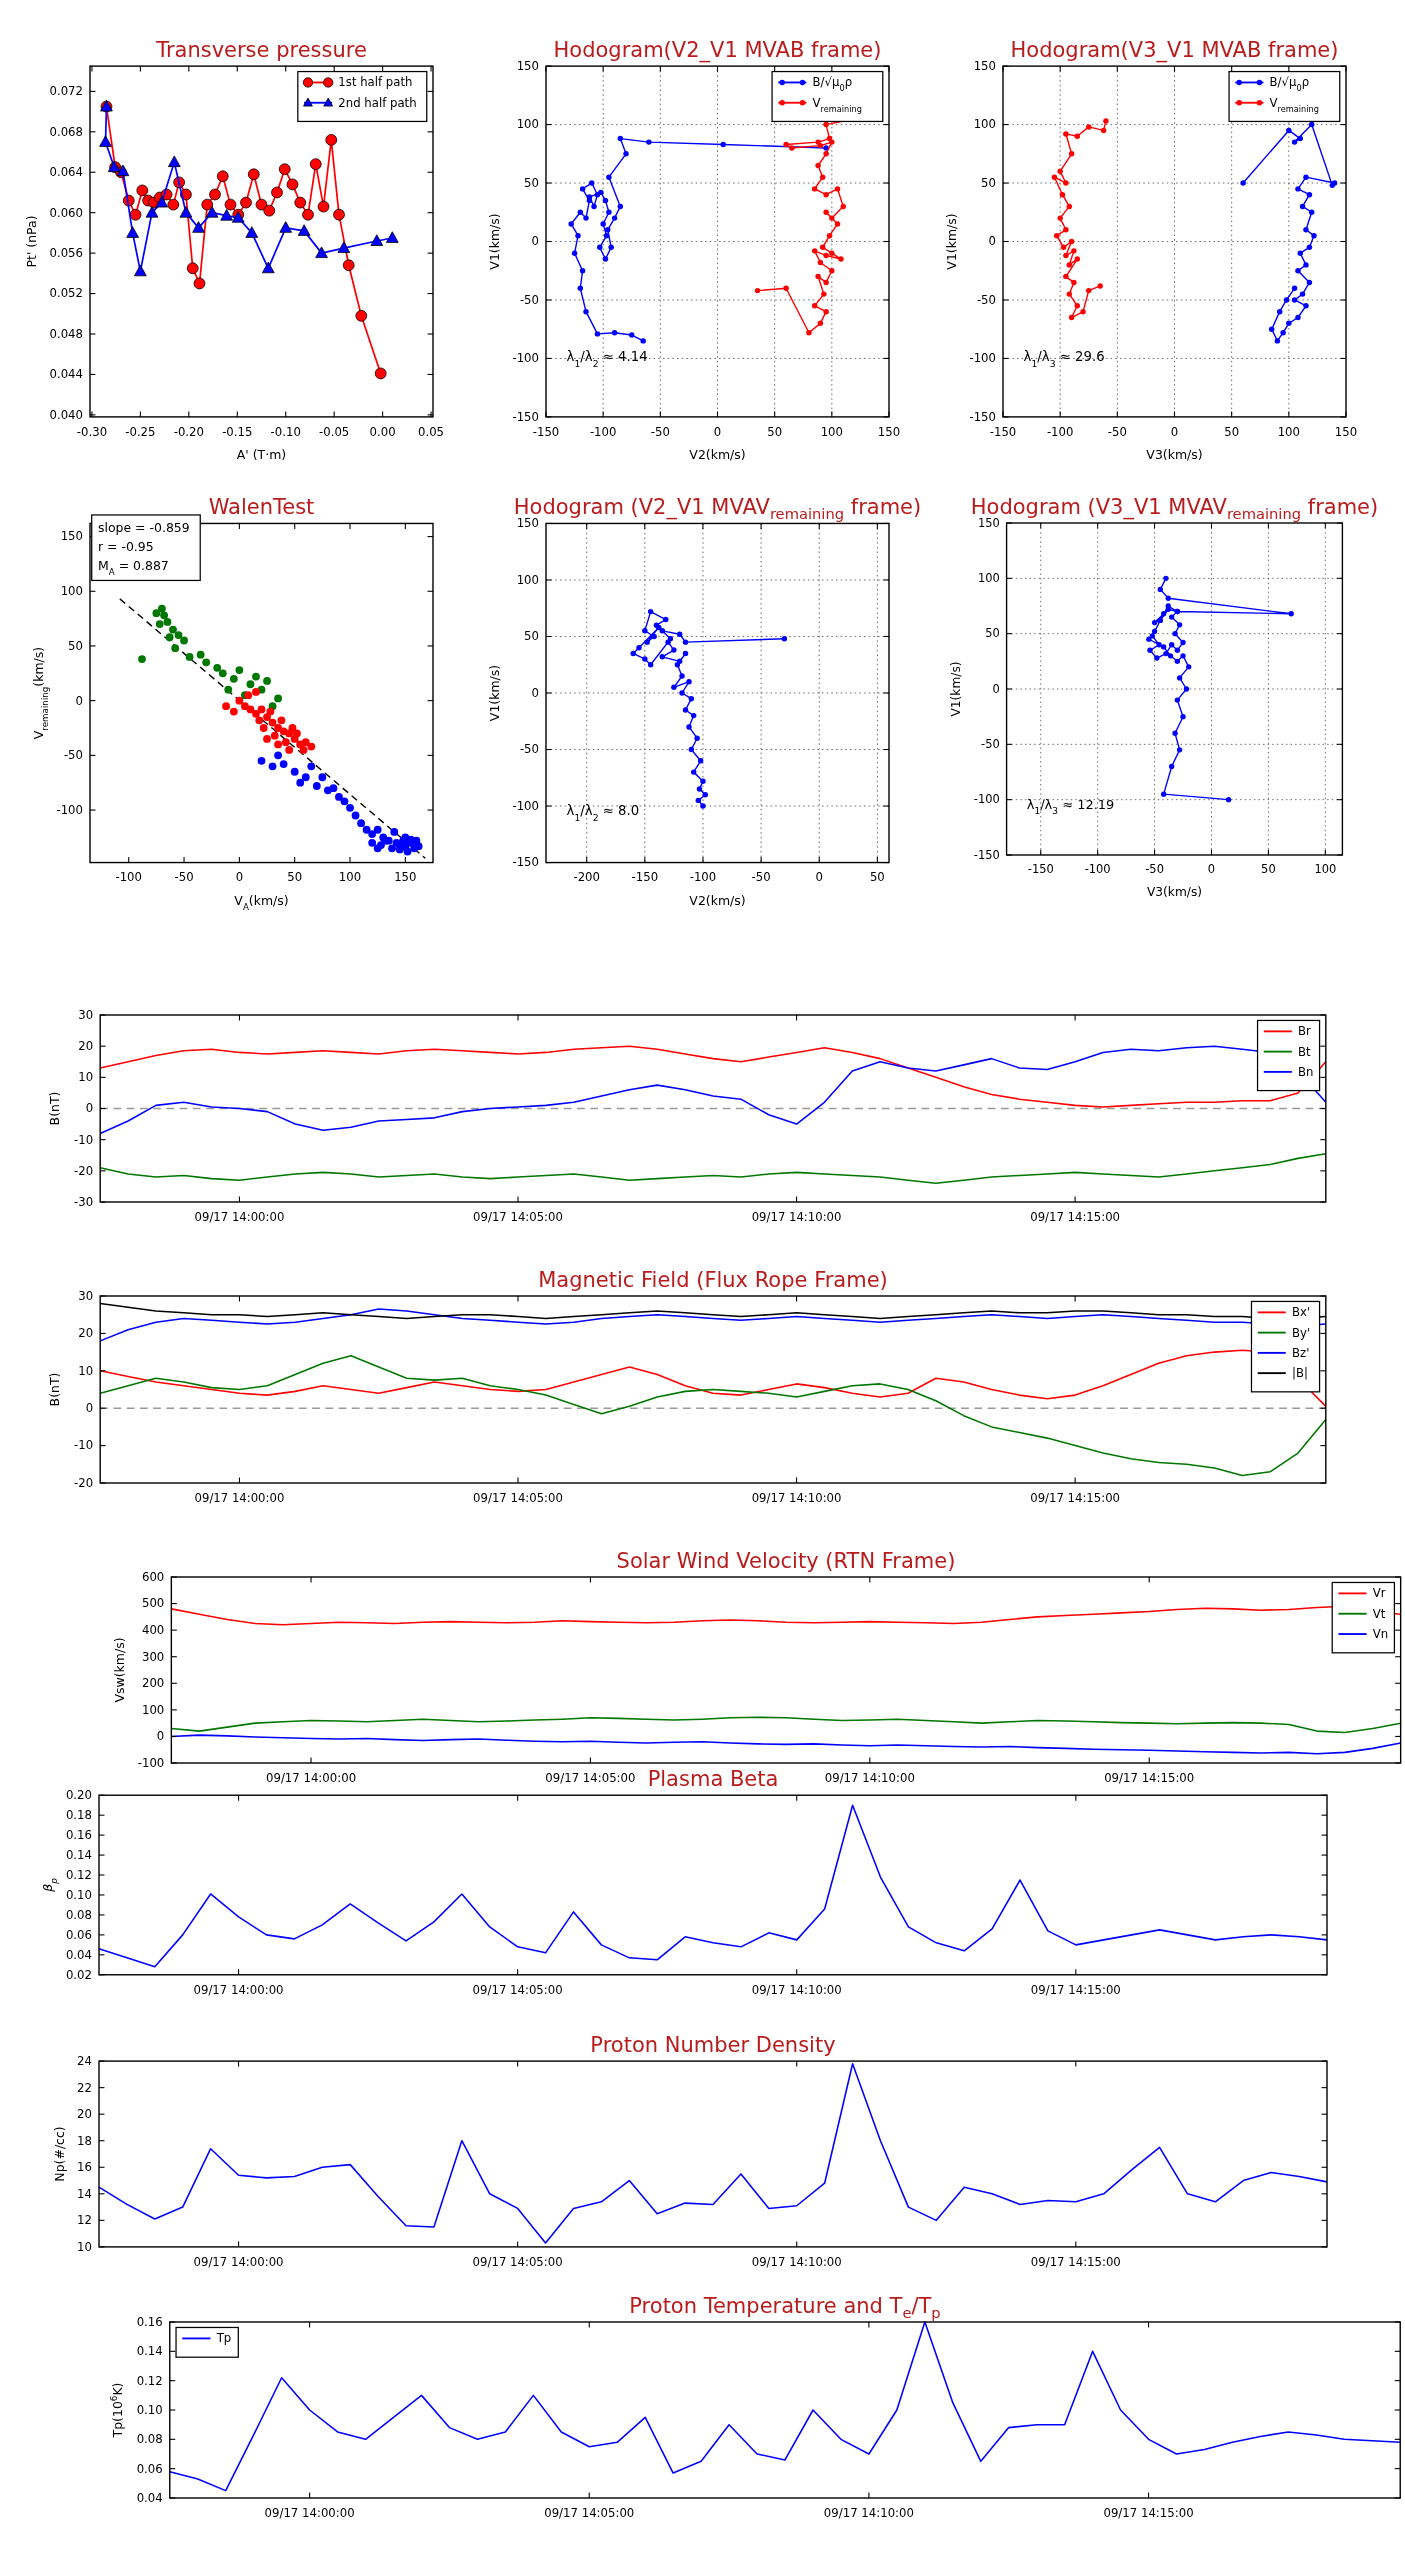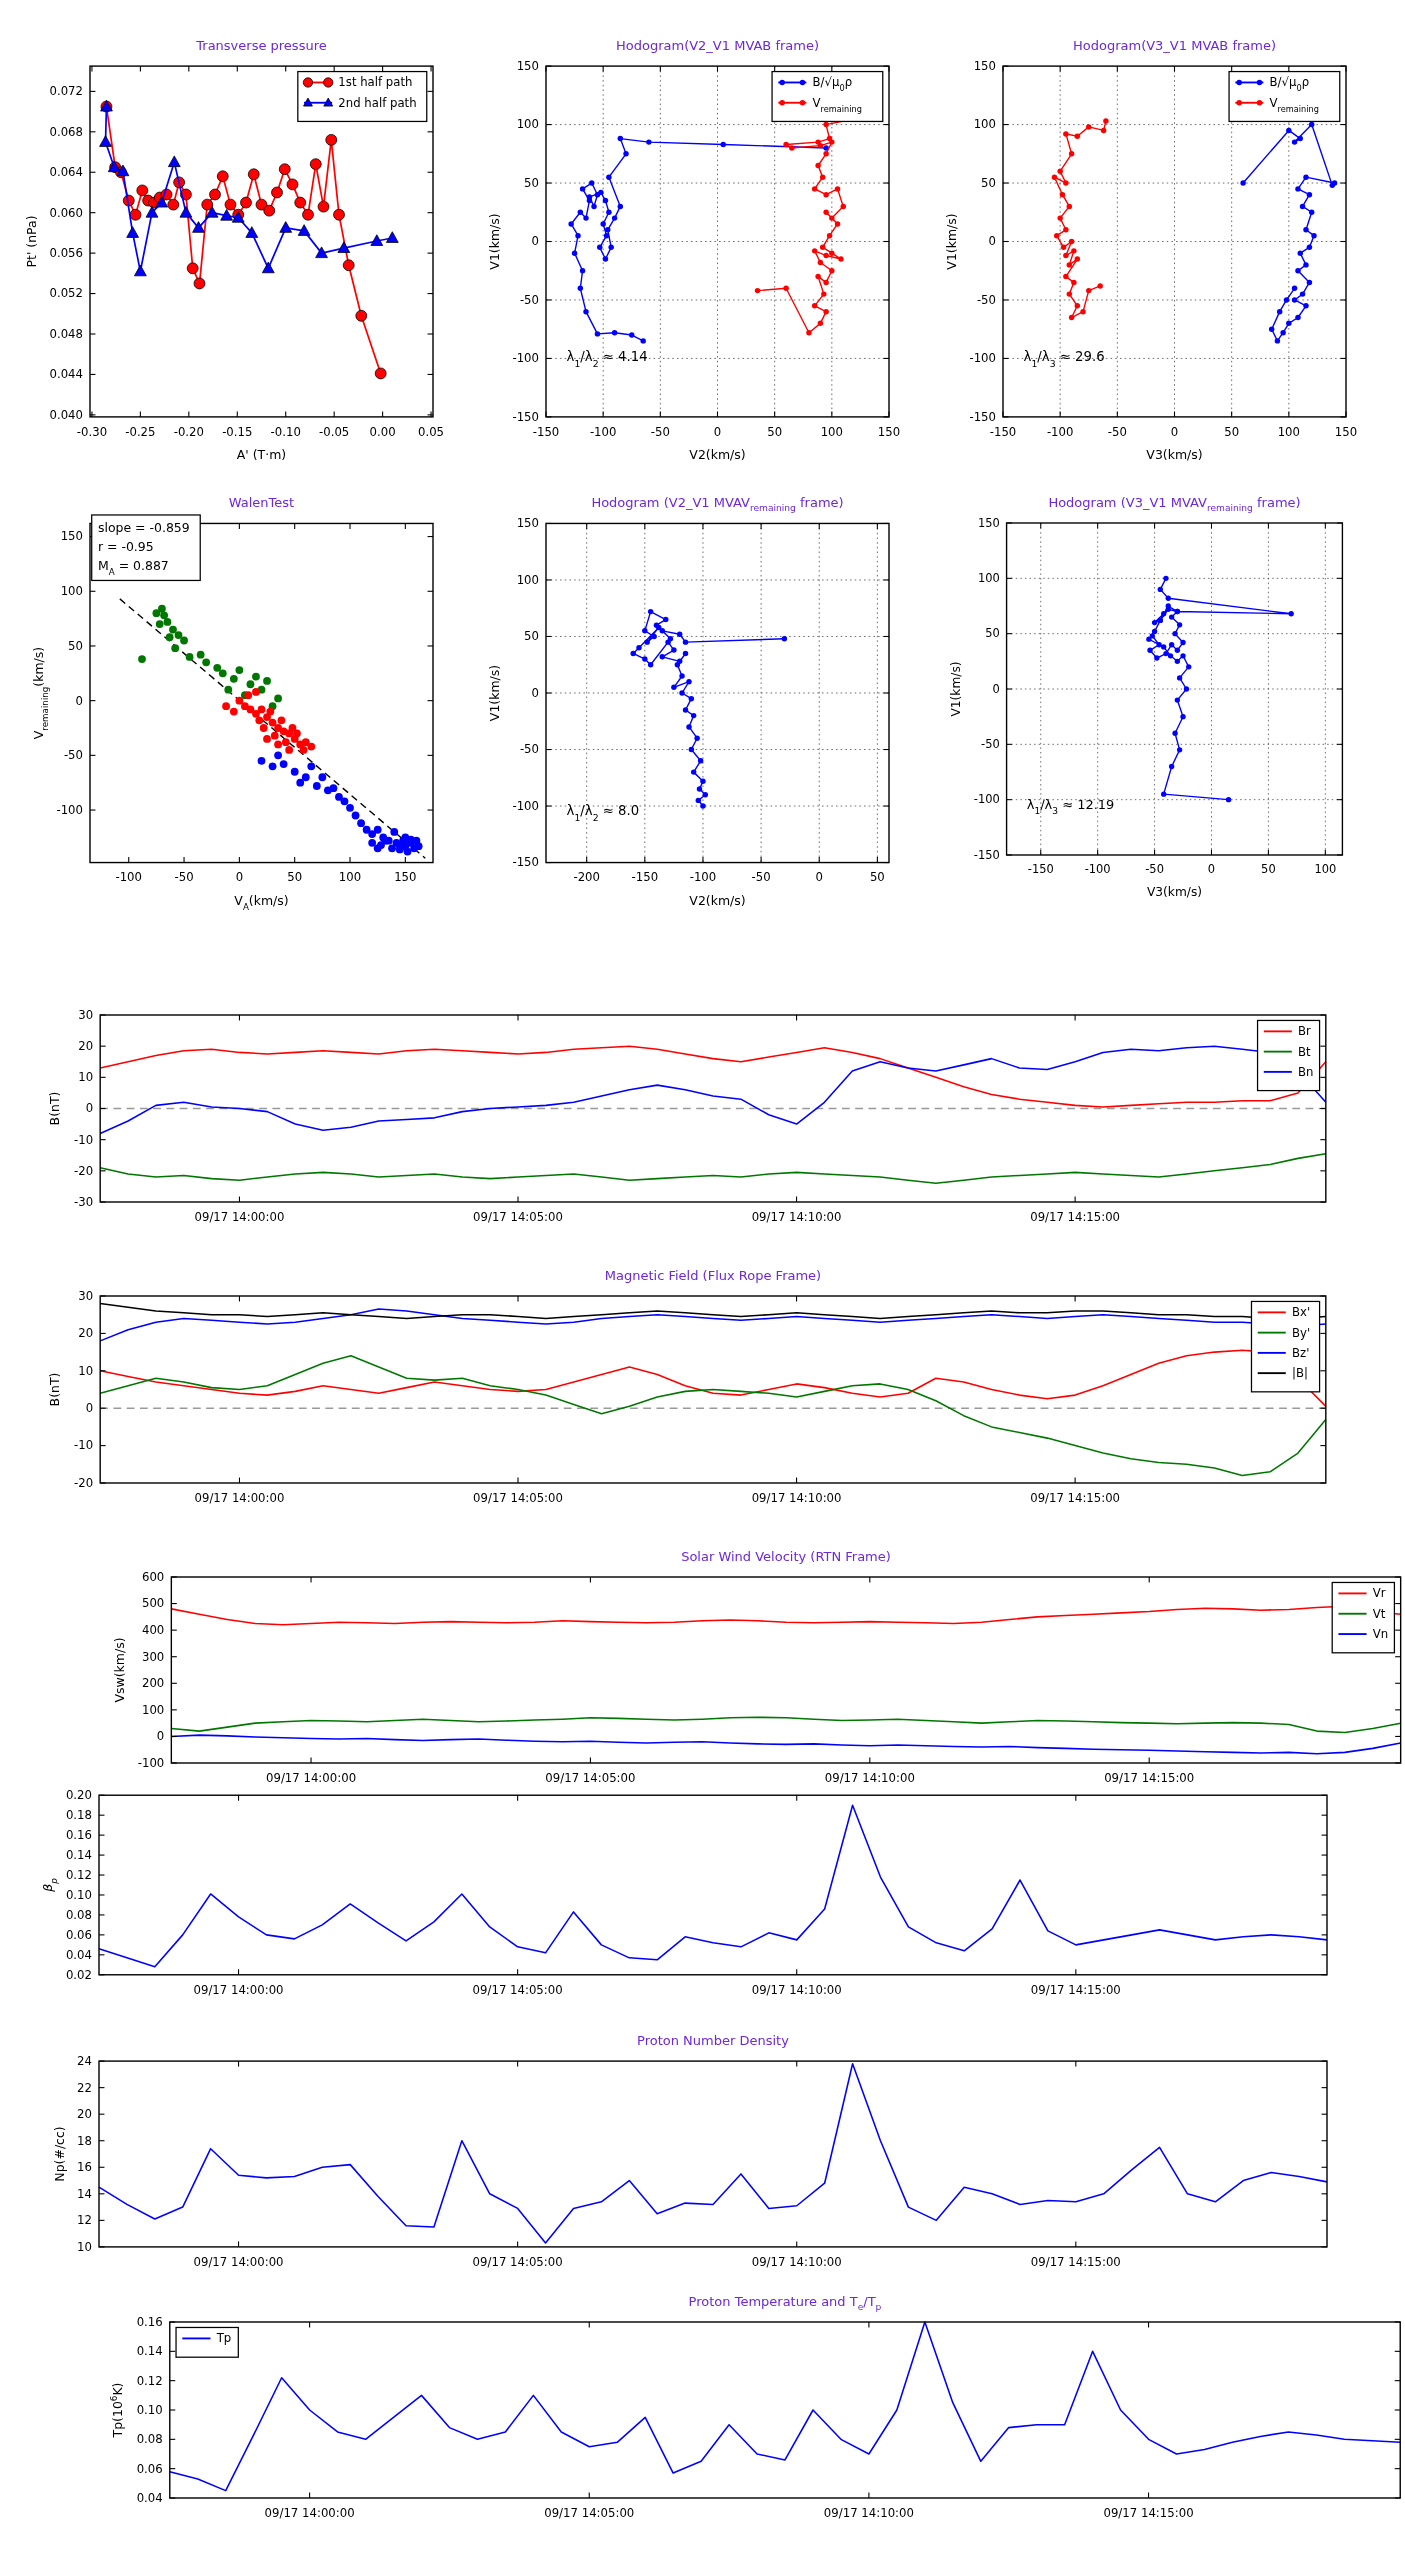--- a/index.html
+++ b/index.html
@@ -1,21 +1,21 @@
 <!DOCTYPE html>
 <html style="font-size:12.5px"><head>
 <meta charset="utf-8">
 <style>
   html,body{margin:0;padding:0;background:#ffffff;}
   .page{position:relative;width:1405px;height:2576px;background:#ffffff;
         font-family:"DejaVu Sans","Liberation Sans",sans-serif;color:#000;}
   .plot{position:absolute;}
   .plot svg{position:absolute;left:0;top:0;width:100%;height:100%;overflow:visible;}
   .plot-title{position:absolute;left:-47px;right:-47px;top:-28px;text-align:center;
-              font-size:13px;color:#6d28d9;white-space:nowrap;}
+              font-size:21px;color:#b91c1c;white-space:nowrap;}
   sub,sup{font-size:70%;}
 </style>
 </head>
 <body>
 
 <div class="page">
   <div class="plot" id="plot-pt" style="left:90px;top:66px;width:343px;height:351px">
     <div class="plot-title">Transverse pressure</div>
     <svg viewBox="0 0 440 450" width="343" height="351">
         <polyline points="21.1,51.9 32.3,129.7 39.8,136.2 49.7,172.5 58.4,190.6 67.1,159.5 74.6,172.5 82.0,175.1 89.5,168.6 98.2,164.7 106.9,177.7 114.4,149.1 123.1,164.7 131.8,259.4 140.5,278.8 150.4,177.7 160.3,164.7 170.3,141.4 180.2,177.7 190.2,190.6 200.1,175.1 210.1,138.8 220.0,177.7 229.9,185.4 239.9,162.1 249.8,132.3 259.8,151.7 269.7,175.1 279.7,190.6 289.6,125.8 299.5,180.3 309.5,94.7 319.4,190.6 331.9,255.5 348.0,320.3 372.9,394.2" fill="none" stroke="#ff0000" stroke-width="2.2" stroke-dasharray="none" stroke-linejoin="round"></polyline>
@@ -906,20 +906,21 @@
         <rect x="1485.4" y="7" width="79.6" height="90" fill="#fff" stroke="#000" stroke-width="1.6"></rect>
         <line x1="1493.4" y1="21" x2="1529.4" y2="21" stroke="#ff0000" stroke-width="2.4"></line>
         <text x="1537.4" y="26" font-size="15"><tspan>Vr</tspan></text>
         <line x1="1493.4" y1="47" x2="1529.4" y2="47" stroke="#007700" stroke-width="2.4"></line>
         <text x="1537.4" y="52" font-size="15"><tspan>Vt</tspan></text>
         <line x1="1493.4" y1="73" x2="1529.4" y2="73" stroke="#0000ff" stroke-width="2.4"></line>
         <text x="1537.4" y="78" font-size="15"><tspan>Vn</tspan></text>
       </svg>
   </div>
   <div class="plot" id="plot-beta" style="left:99px;top:1795px;width:1228px;height:180px">
+    <div class="plot-title">Plasma Beta</div>
     <svg viewBox="0 0 1573 230" width="1228" height="180">
         <polyline points="0.0,196.8 35.8,208.3 71.5,219.8 107.2,178.9 143.0,126.5 178.8,155.9 214.5,178.9 250.3,184.0 286.0,166.1 321.8,139.3 357.5,163.6 393.3,186.6 429.0,162.3 464.8,126.5 500.5,168.7 536.3,194.2 572.0,201.9 607.8,149.5 643.5,191.7 679.3,208.3 715.0,210.8 750.8,181.4 786.5,189.1 822.3,194.2 858.0,176.3 893.8,185.3 929.5,145.7 965.3,12.8 1001.0,104.8 1036.8,168.7 1072.5,189.1 1108.3,199.3 1144.0,171.2 1179.8,108.6 1215.5,173.8 1251.3,191.7 1287.0,185.3 1322.8,178.9 1358.5,172.5 1394.3,178.9 1430.0,185.3 1465.8,181.4 1501.5,178.9 1537.3,181.4 1573.0,185.3" fill="none" stroke="#0000ff" stroke-width="2" stroke-dasharray="none" stroke-linejoin="round"></polyline>
         <rect x="0" y="0" width="1573" height="230" fill="none" stroke="#000" stroke-width="1.8"></rect>
         <line x1="178.75" y1="230" x2="178.75" y2="223" stroke="#000" stroke-width="1.4"></line>
         <line x1="178.75" y1="0" x2="178.75" y2="7" stroke="#000" stroke-width="1.4"></line>
         <text x="178.75" y="254" text-anchor="middle" font-size="15"><tspan>09/17 14:00:00</tspan></text>
         <line x1="536.25" y1="230" x2="536.25" y2="223" stroke="#000" stroke-width="1.4"></line>
         <line x1="536.25" y1="0" x2="536.25" y2="7" stroke="#000" stroke-width="1.4"></line>
         <text x="536.25" y="254" text-anchor="middle" font-size="15"><tspan>09/17 14:05:00</tspan></text>
         <line x1="893.7500000000001" y1="230" x2="893.7500000000001" y2="223" stroke="#000" stroke-width="1.4"></line>

